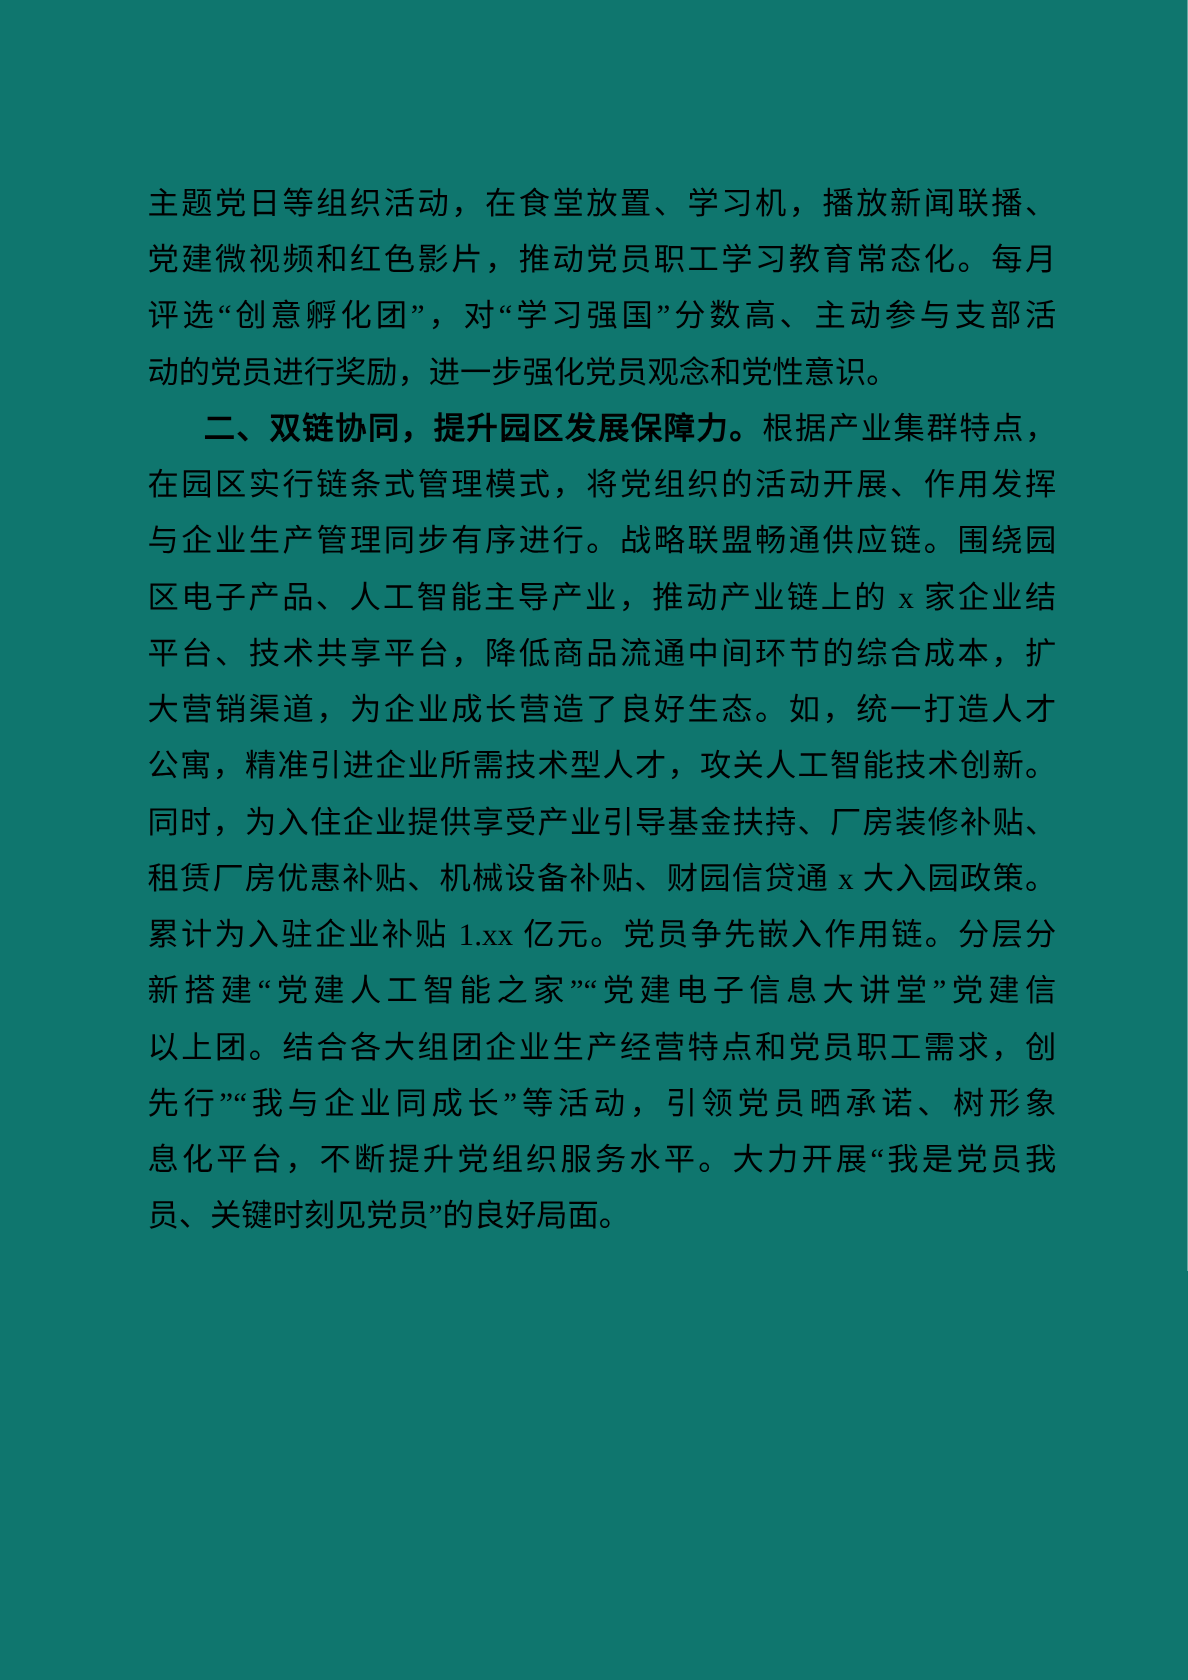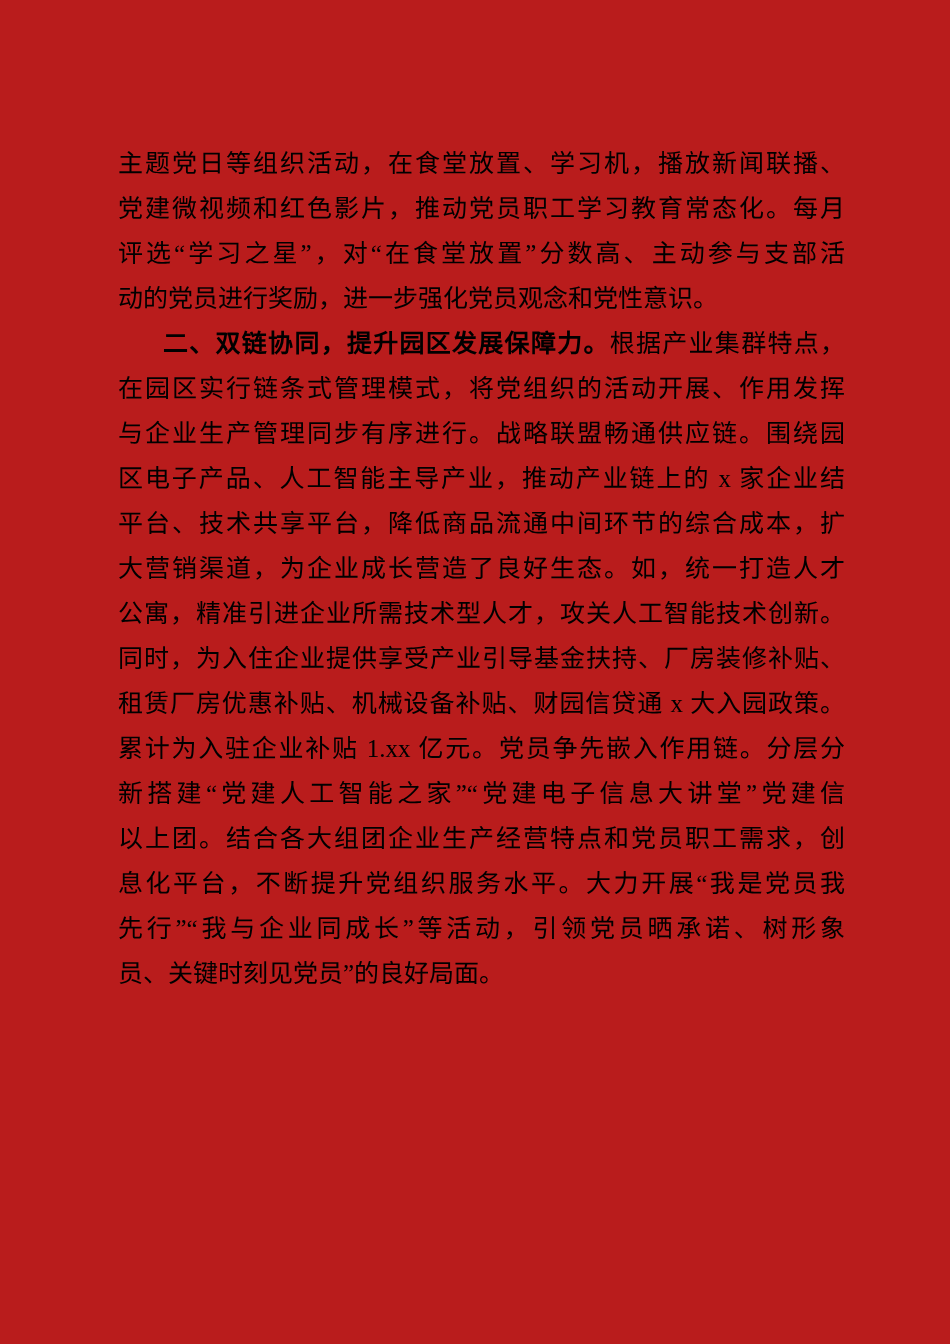--- a/index.html
+++ b/index.html
@@ -13,21 +13,21 @@
     color: #000000;
     font-family: "Liberation Serif", "DejaVu Serif", serif;
     overflow: hidden;
     position: relative;
   }
   .page {
     position: absolute;
     left: 0; top: 0;
     width: 950px;
     height: 1344px;
-    background: #b91c1c;
+    background: #0f766e;
   }
   .text-block {
     position: absolute;
     left: 118px;
     top: 141px;
     width: 727px;
   }
   .line {
     font-size: 25px;
     line-height: 45px;
@@ -48,31 +48,31 @@
     font-weight: 700;
   }
 </style>
 </head>
 <body>
 
 <div class="page">
   <div class="text-block" id="text-block">
       <div class="line">主题党日等组织活动，在食堂放置、学习机，播放新闻联播、</div>
       <div class="line">党建微视频和红色影片，推动党员职工学习教育常态化。每月</div>
-      <div class="line">评选“学习之星”，对“在食堂放置”分数高、主动参与支部活</div>
+      <div class="line">评选“创意孵化团”，对“学习强国”分数高、主动参与支部活</div>
       <div class="line para-last">动的党员进行奖励，进一步强化党员观念和党性意识。</div>
       <div class="line indent"><span class="head-bold">二、双链协同，提升园区发展保障力。</span>根据产业集群特点，</div>
       <div class="line">在园区实行链条式管理模式，将党组织的活动开展、作用发挥</div>
       <div class="line">与企业生产管理同步有序进行。战略联盟畅通供应链。围绕园</div>
       <div class="line">区电子产品、人工智能主导产业，推动产业链上的 x 家企业结</div>
       <div class="line">平台、技术共享平台，降低商品流通中间环节的综合成本，扩</div>
       <div class="line">大营销渠道，为企业成长营造了良好生态。如，统一打造人才</div>
       <div class="line">公寓，精准引进企业所需技术型人才，攻关人工智能技术创新。</div>
       <div class="line">同时，为入住企业提供享受产业引导基金扶持、厂房装修补贴、</div>
       <div class="line">租赁厂房优惠补贴、机械设备补贴、财园信贷通 x 大入园政策。</div>
       <div class="line">累计为入驻企业补贴 1.xx 亿元。党员争先嵌入作用链。分层分</div>
       <div class="line">新搭建“党建人工智能之家”“党建电子信息大讲堂”党建信</div>
       <div class="line">以上团。结合各大组团企业生产经营特点和党员职工需求，创</div>
+      <div class="line">先行”“我与企业同成长”等活动，引领党员晒承诺、树形象</div>
       <div class="line">息化平台，不断提升党组织服务水平。大力开展“我是党员我</div>
-      <div class="line">先行”“我与企业同成长”等活动，引领党员晒承诺、树形象</div>
       <div class="line para-last">员、关键时刻见党员”的良好局面。</div>
     </div>
 </div>
 
 </body></html>

